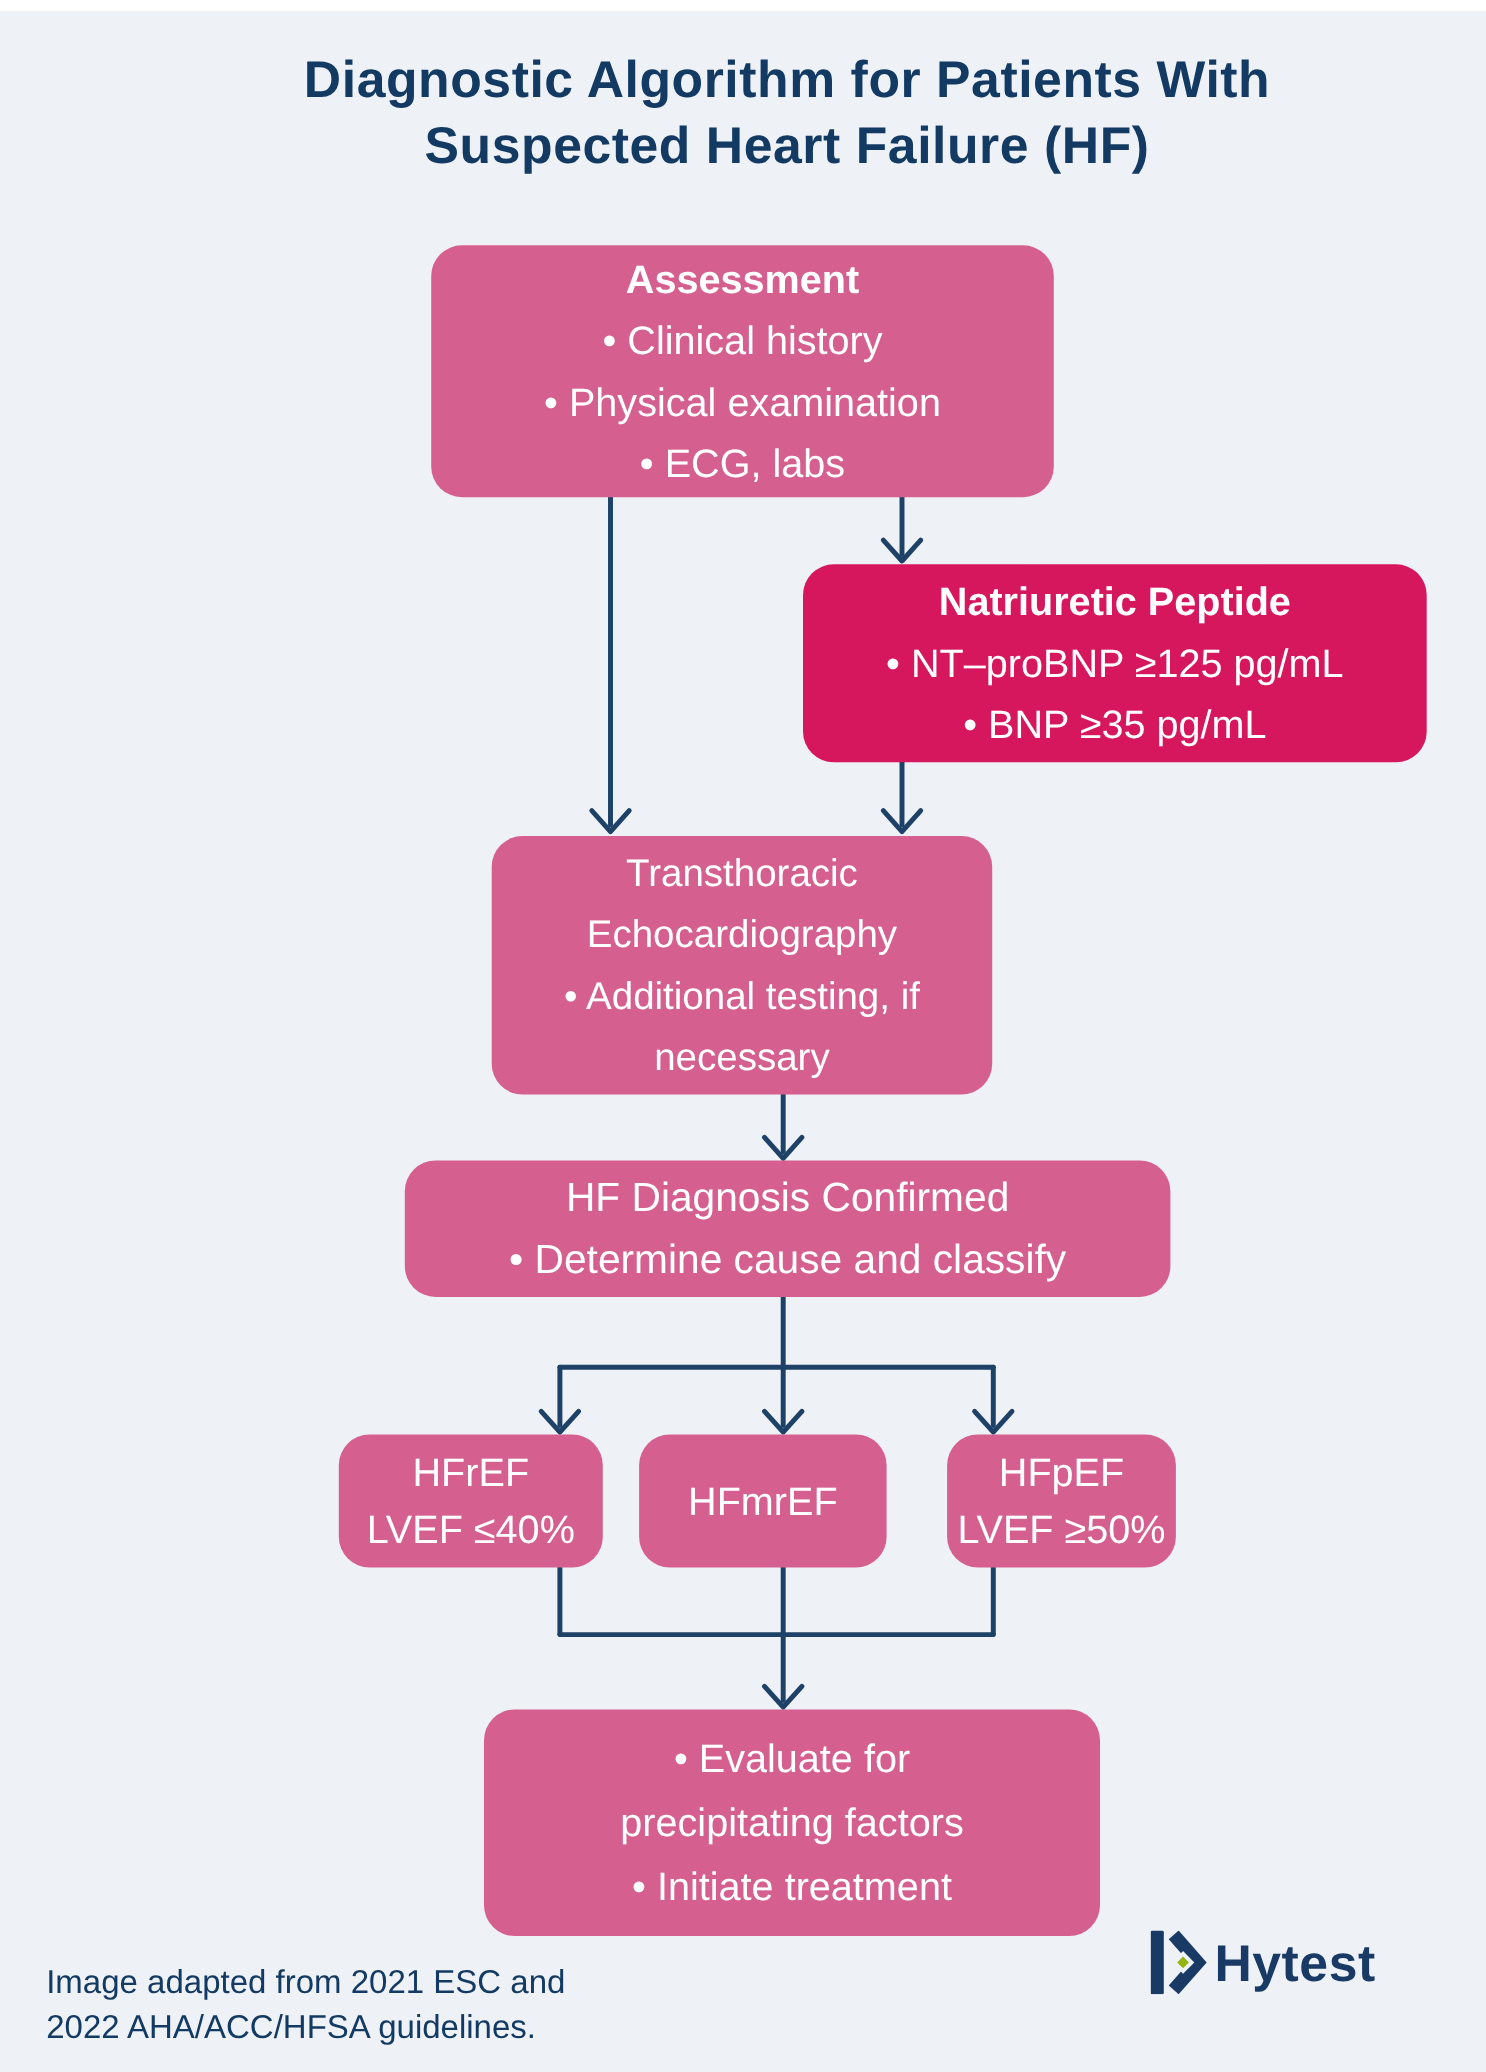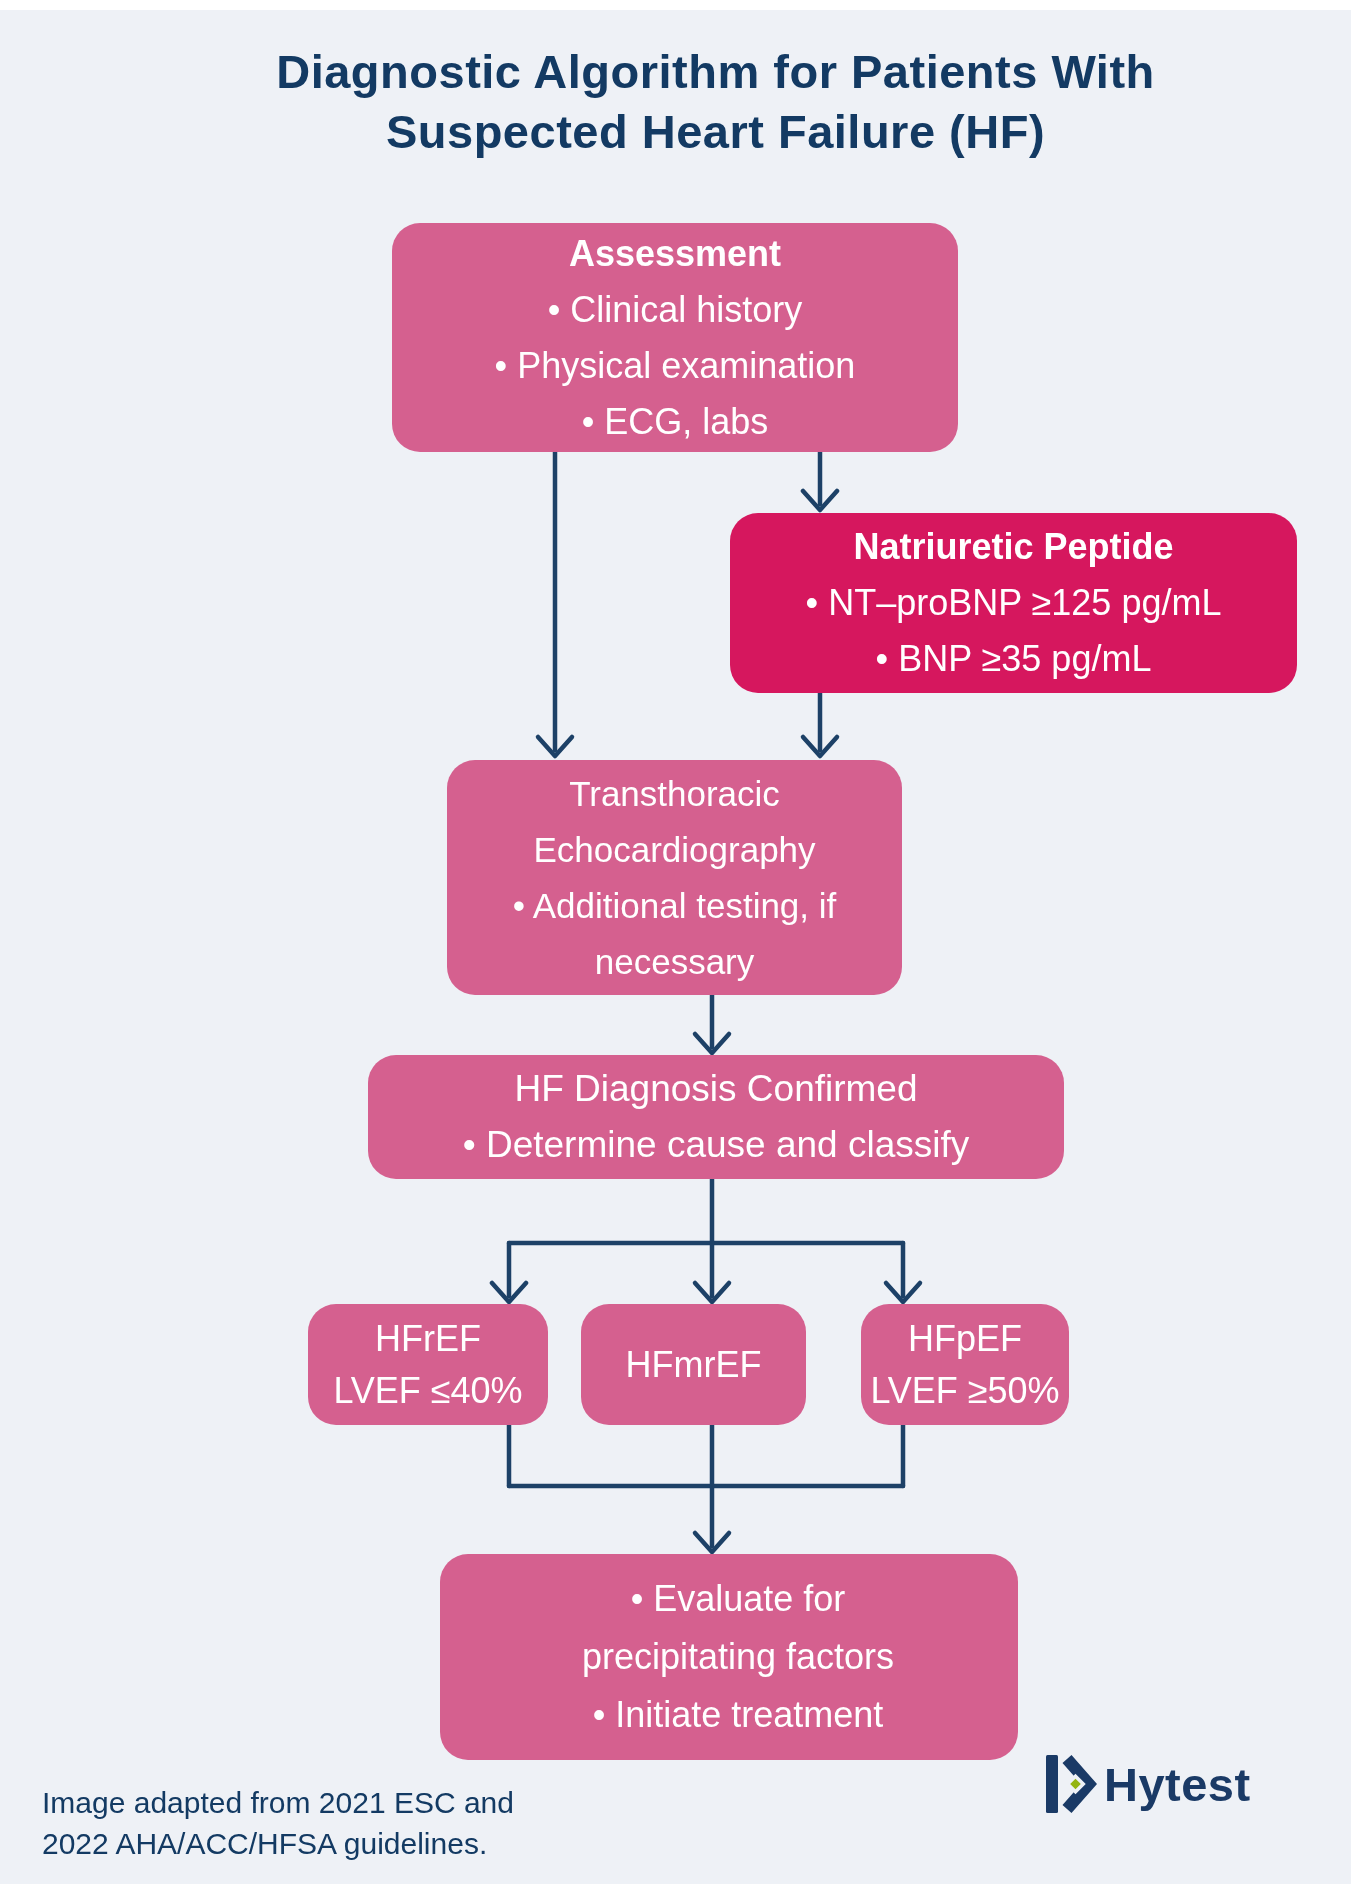--- a/index.html
+++ b/index.html
@@ -32,21 +32,21 @@
   .pink{background:var(--pink);}
   .crimson{background:var(--crimson);}
   .box .t{font-weight:bold;}
   .assessment{left:392px;top:223px;width:566px;height:229px;font-size:36px;line-height:56px;}
   .natriuretic{left:730px;top:513px;width:567px;height:180px;font-size:36px;line-height:56px;}
   .echo{left:447px;top:760px;width:455px;height:235px;font-size:35px;line-height:56px;}
   .diagnosis{left:368px;top:1055px;width:696px;height:124px;font-size:37px;line-height:56px;}
   .hfref{left:308px;top:1304px;width:240px;height:121px;font-size:36px;line-height:52px;}
   .hfmref{left:562px;top:1304px;width:225px;height:121px;font-size:36px;line-height:52px;margin-left:19px;}
   .hfpef{left:861px;top:1304px;width:208px;height:121px;font-size:36px;line-height:52px;}
-  .final{left:440px;top:1554px;width:560px;height:206px;font-size:36px;line-height:58px;padding-left:18px;}
+  .final{left:440px;top:1554px;width:560px;height:206px;font-size:36px;line-height:58px;}
   .connectors{position:absolute;top:0;left:0;width:1351px;height:1884px;pointer-events:none;}
   .connectors path{stroke:var(--line);stroke-width:4.5;fill:none;stroke-linecap:round;stroke-linejoin:round;}
   .footer{
     position:absolute;left:42px;top:1782px;
     font-size:30px;line-height:41px;color:var(--navy-text);
   }
   .logo{position:absolute;left:1046px;top:1754px;display:flex;align-items:center;height:60px;}
   .logo-mark{width:58px;height:58px;display:block;}
   .logo-mark .bar,.logo-mark .chev{fill:var(--logo-navy);}
   .logo-mark .chev-stroke{stroke:var(--logo-navy);fill:none;}

